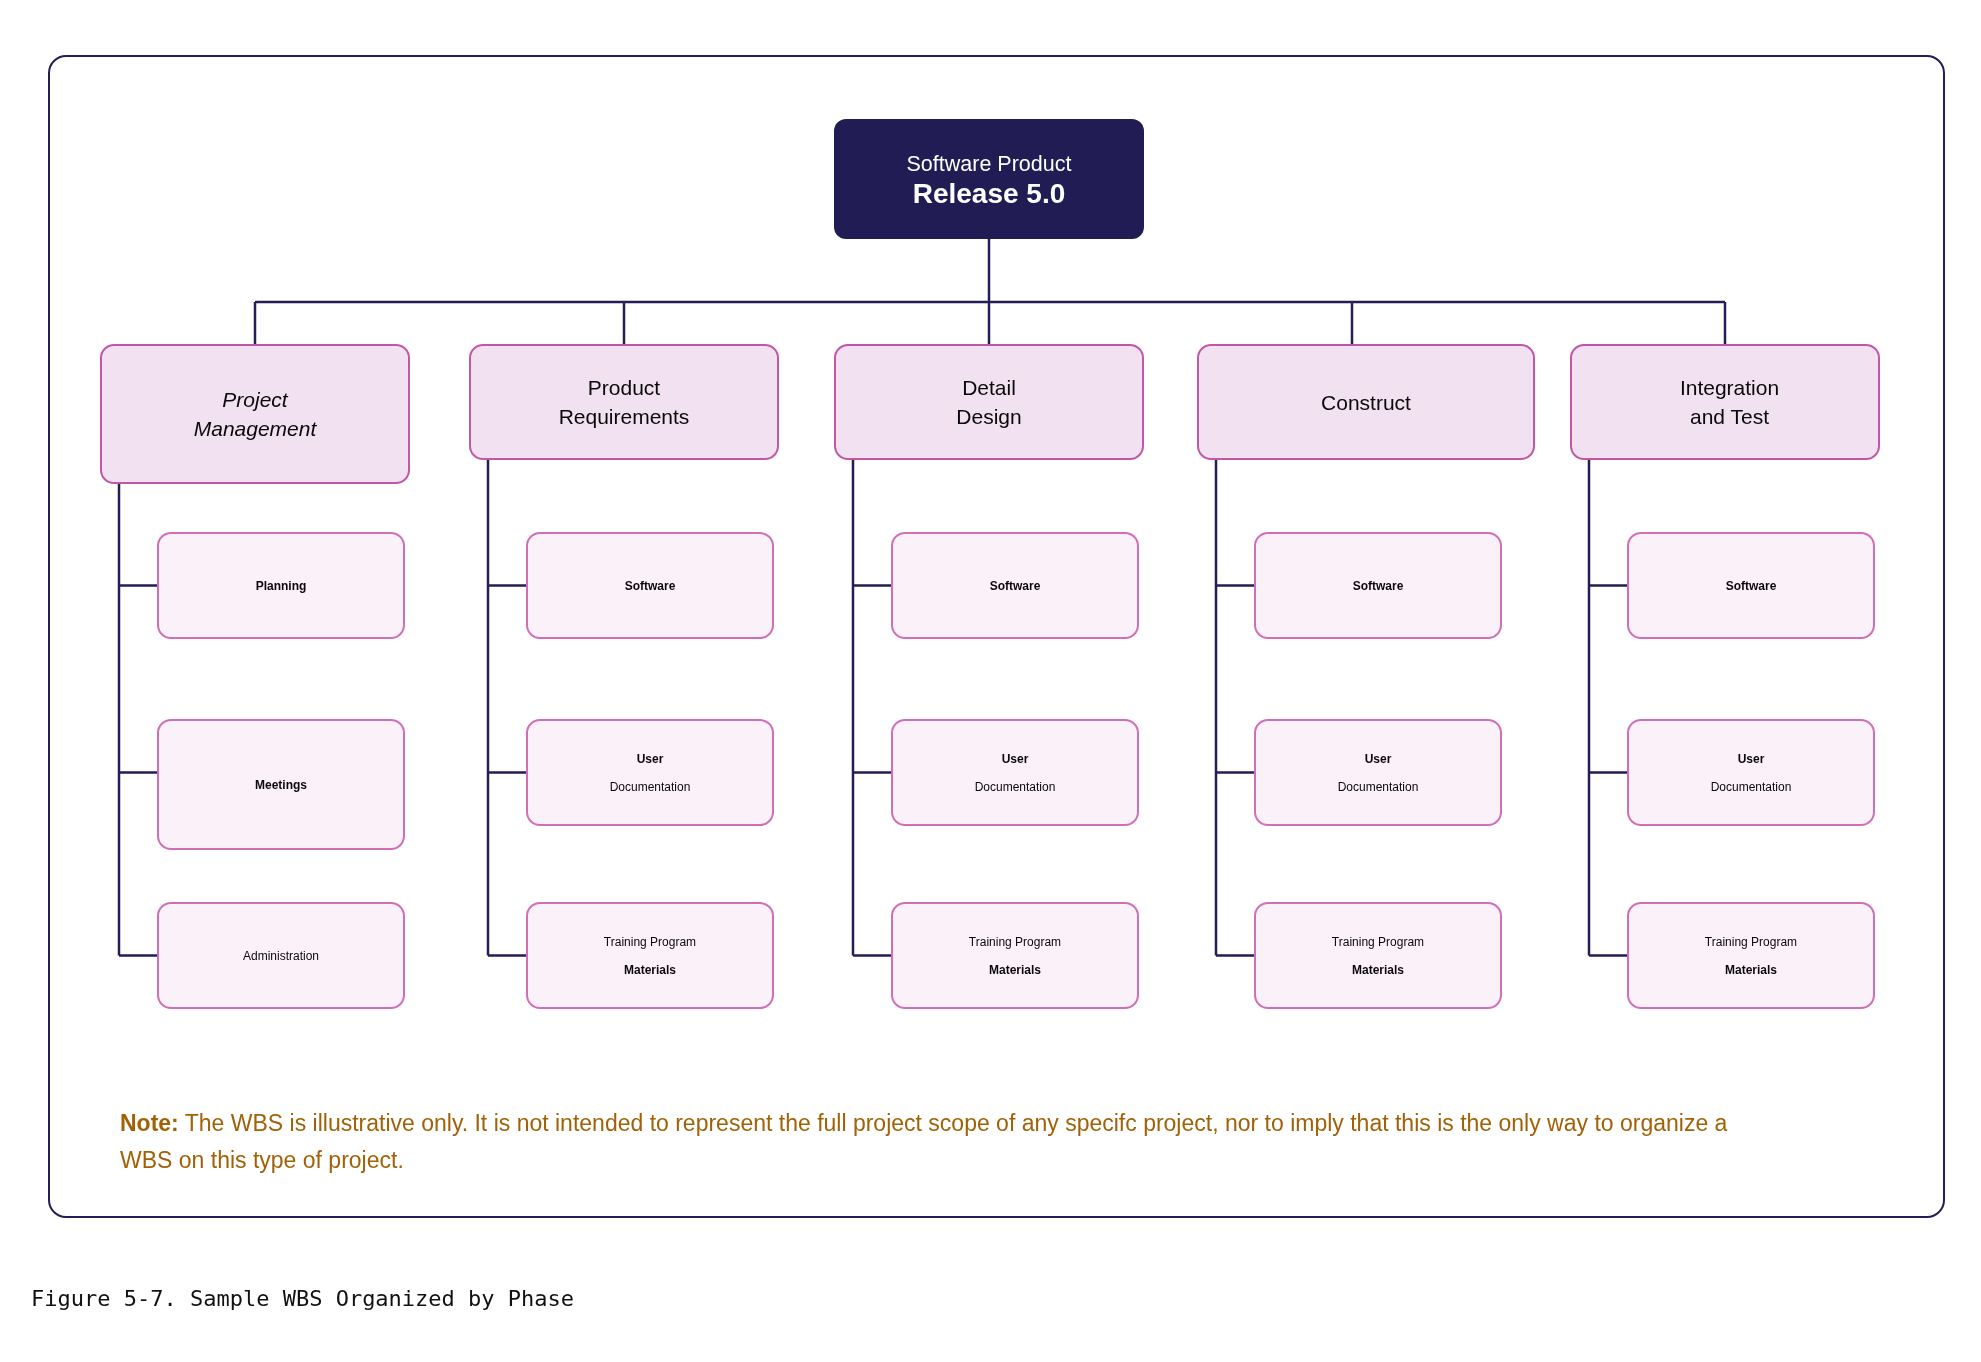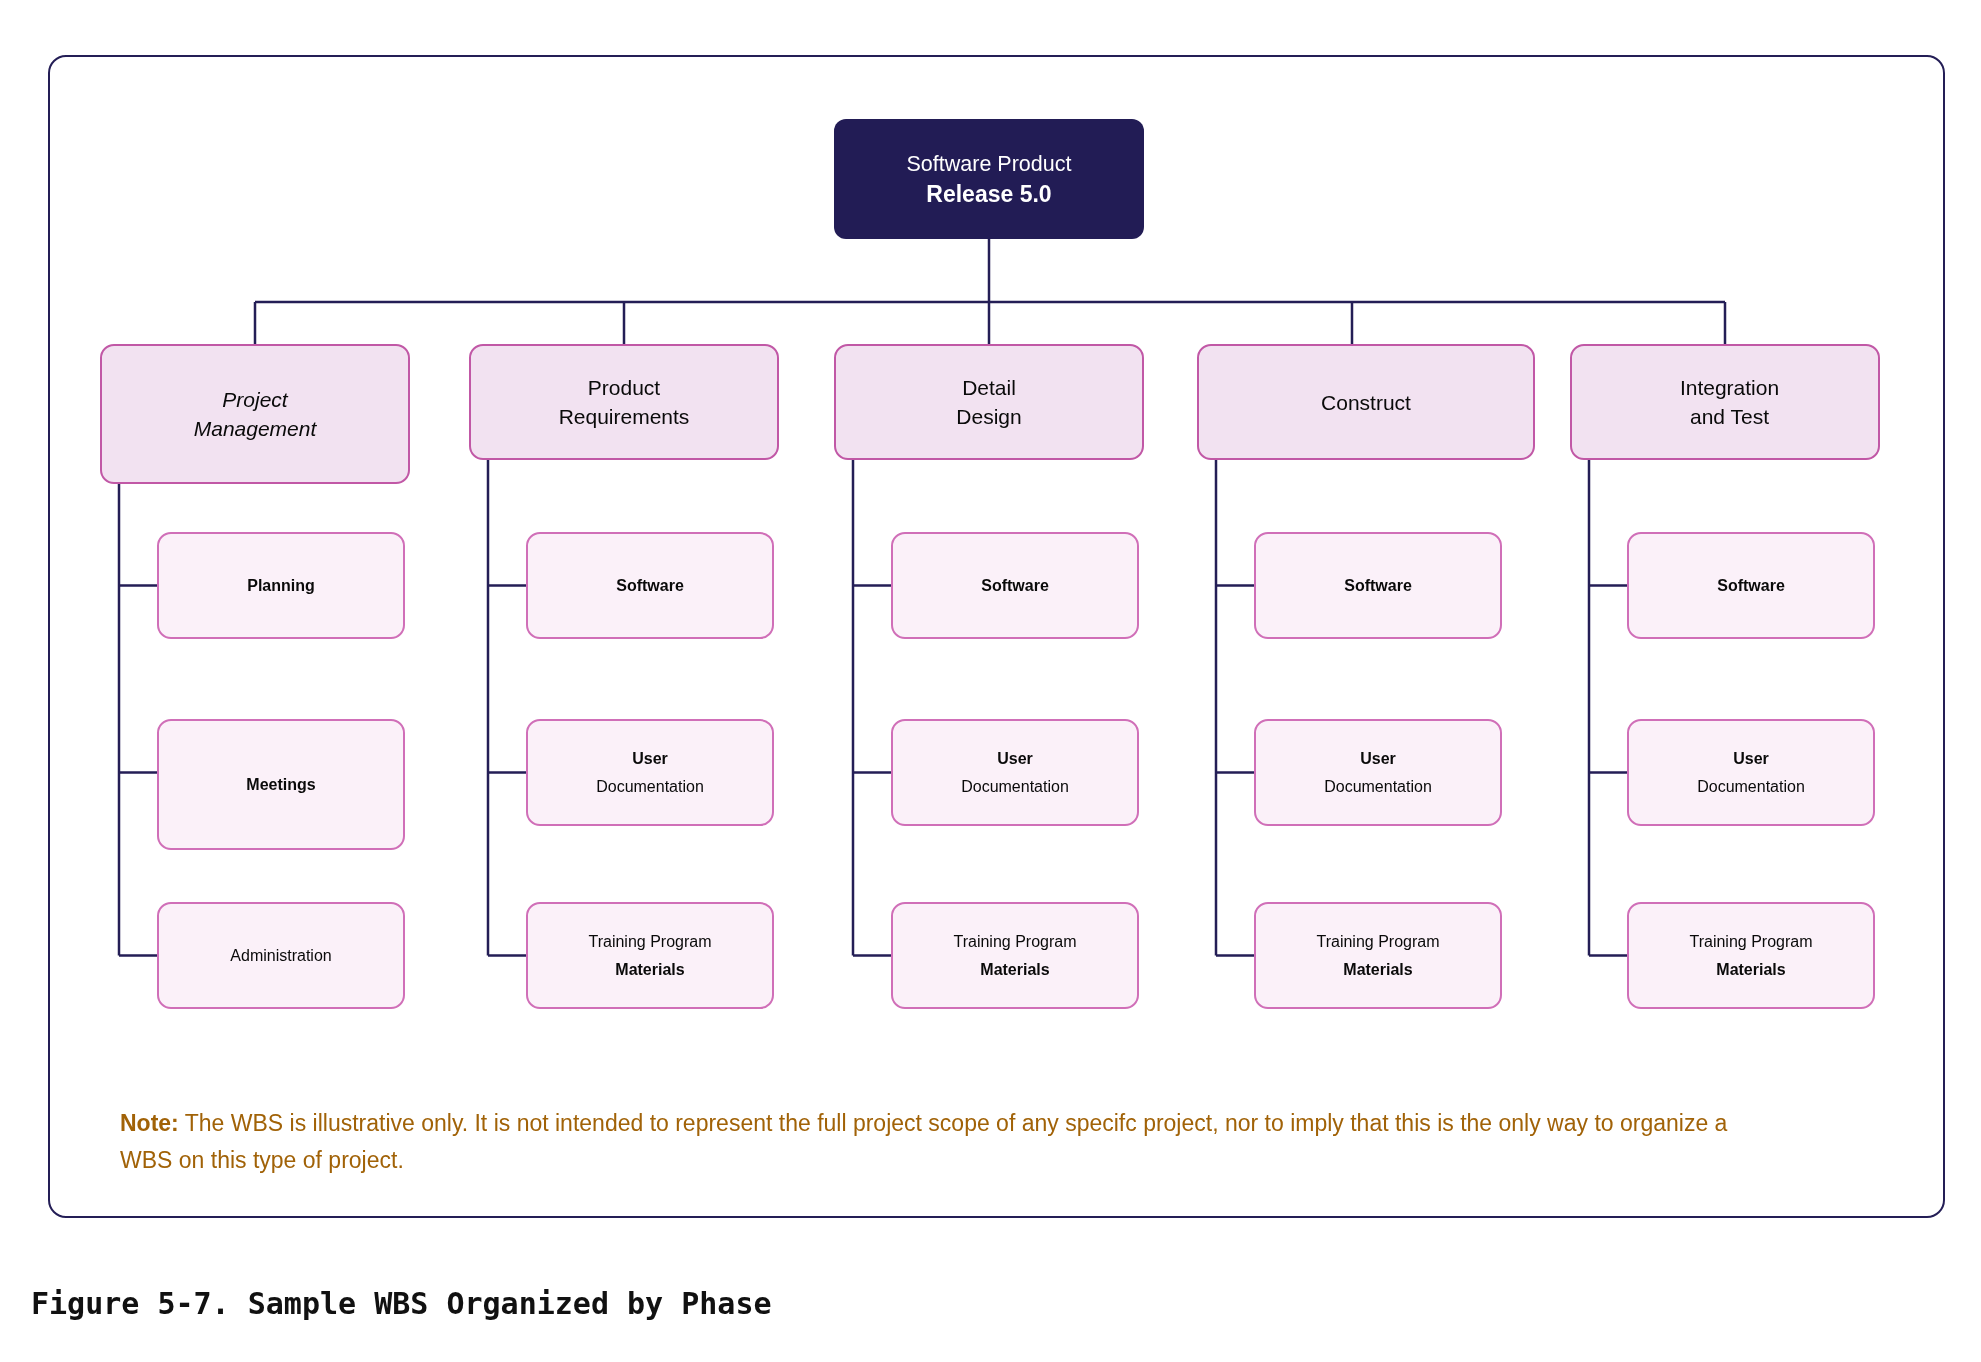--- a/index.html
+++ b/index.html
@@ -21,39 +21,39 @@
   }
   .wires{position:absolute;left:0;top:0;width:1897px;height:1163px;pointer-events:none;}
   .node{
     position:absolute;box-sizing:border-box;display:flex;flex-direction:column;
     align-items:center;justify-content:center;text-align:center;
   }
   .root-box{
     left:784px;top:62px;width:310px;height:120px;background:var(--navy);
     border-radius:12px;color:#fff;font-size:21.5px;line-height:30px;
   }
-  .root-box .l2{font-weight:700;font-size:23px;}
+  .root-box .l2{font-weight:700;font-size:28px;}
   .phase{
     background:var(--phase-fill);border:2.5px solid var(--phase-border);
     border-radius:14px;font-size:21px;line-height:29px;
   }
   .pkg{
     background:var(--pkg-fill);border:2.5px solid var(--pkg-border);
-    border-radius:14px;font-size:16px;line-height:28px;
+    border-radius:14px;font-size:12px;line-height:28px;
   }
   .b{font-weight:700;}
   .note{
     position:absolute;left:70px;top:1048px;width:1655px;
     font-size:23px;line-height:37px;color:#a16207;margin:0;
   }
   .note .lbl{font-weight:700;}
   .caption{
     position:absolute;left:31px;top:1286px;
-    font-family:"DejaVu Sans Mono",monospace;font-weight:700;
-    font-size:30px;color:#111;white-space:nowrap;
+    font-family:"DejaVu Sans Mono",monospace;font-weight:400;
+    font-size:22px;color:#111;white-space:nowrap;
   }
 </style>
 </head>
 <body>
 
 <div class="card">
 
   <svg class="wires" viewBox="0 0 1897 1163" xmlns="http://www.w3.org/2000/svg">
     <path id="wirepath" fill="none" stroke-width="2.5" d="M939 182 V245 M205 245 H1675 M205 245 V287 M574 245 V287 M939 245 V287 M1302 245 V287 M1675 245 V287 M69 403 V898.5 M69 528.5 H107 M69 715.5 H107 M69 898.5 H107 M438 403 V898.5 M438 528.5 H476 M438 715.5 H476 M438 898.5 H476 M803 403 V898.5 M803 528.5 H841 M803 715.5 H841 M803 898.5 H841 M1166 403 V898.5 M1166 528.5 H1204 M1166 715.5 H1204 M1166 898.5 H1204 M1539 403 V898.5 M1539 528.5 H1577 M1539 715.5 H1577 M1539 898.5 H1577" stroke="#241E56"></path>
   </svg>

